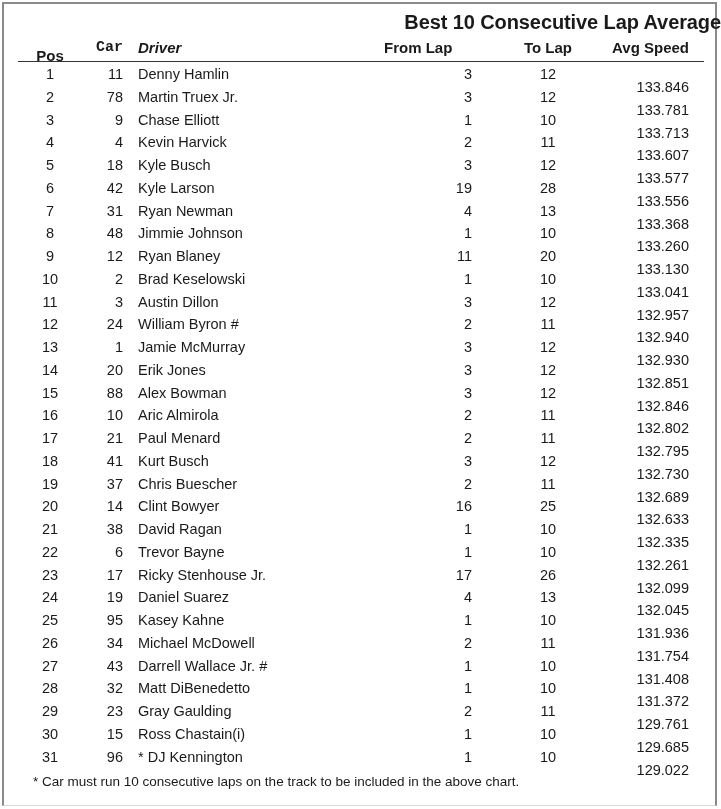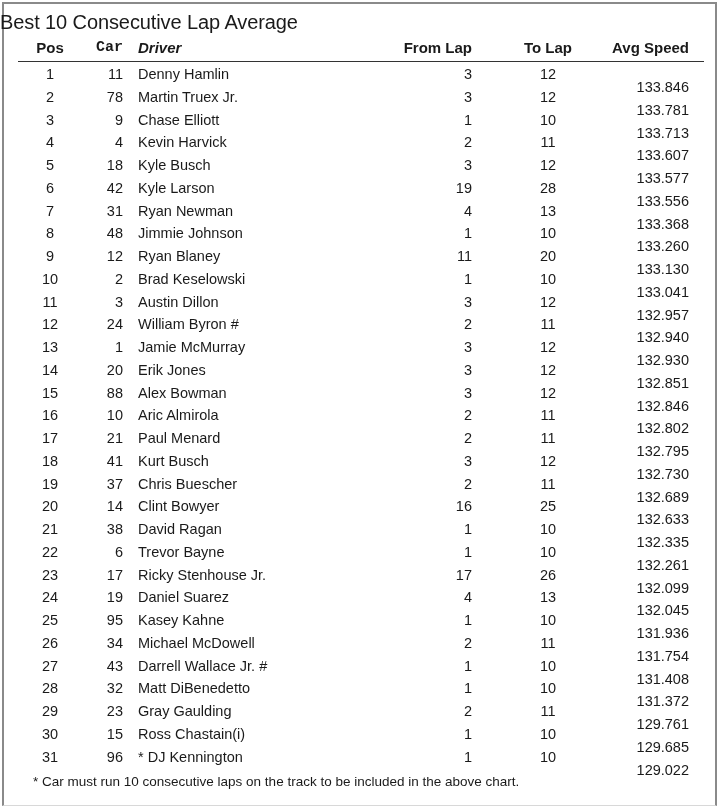--- a/index.html
+++ b/index.html
@@ -25,23 +25,23 @@
     border-top: 2px solid #8a8a8a;
     border-right: 2px solid #8a8a8a;
     border-bottom: 1px solid #d8d8d8;
     box-sizing: border-box;
   }
   .title {
     position: absolute;
     left: 0;
     top: 11px;
     width: 721px;
-    text-align: left;
+    text-align: right;
     font-size: 20px;
-    font-weight: normal;
+    font-weight: bold;
     letter-spacing: -0.1px;
   }
   .hdr {
     position: absolute;
     top: 38px;
     font-size: 15px;
     font-weight: bold;
     white-space: nowrap;
     line-height: 20px;
   }
@@ -66,24 +66,24 @@
     line-height: 22.75px;
     white-space: nowrap;
   }
   .cell { position: absolute; top: 0; }
   .c-pos { left: 36px; width: 28px; text-align: center; }
   .c-car { left: 82px; width: 41px; text-align: right; }
   .c-driver { left: 138px; text-align: left; }
   .c-from { left: 400px; width: 72px; text-align: right; }
   .c-to { left: 520px; width: 56px; text-align: center; }
   .c-speed { left: 590px; width: 99px; text-align: right; margin-top: 13px; }
-  .h-pos { left: 36px; width: 28px; text-align: center; }
+  .h-pos { left: 36px; width: 28px; text-align: center; margin-top: 8px; }
   .h-car { left: 82px; width: 41px; text-align: right; font-family: Liberation Mono, monospace; }
   .h-driver { left: 138px; font-style: italic; }
-  .h-from { left: 372px; width: 100px; text-align: right; }
+  .h-from { left: 384px; width: 100px; text-align: left; }
   .h-to { left: 505px; width: 86px; text-align: center; }
   .h-speed { left: 570px; width: 119px; text-align: right; }
   .footnote {
     position: absolute;
     left: 33px;
     top: 774px;
     font-size: 13.5px;
     white-space: nowrap;
   }
 </style>

